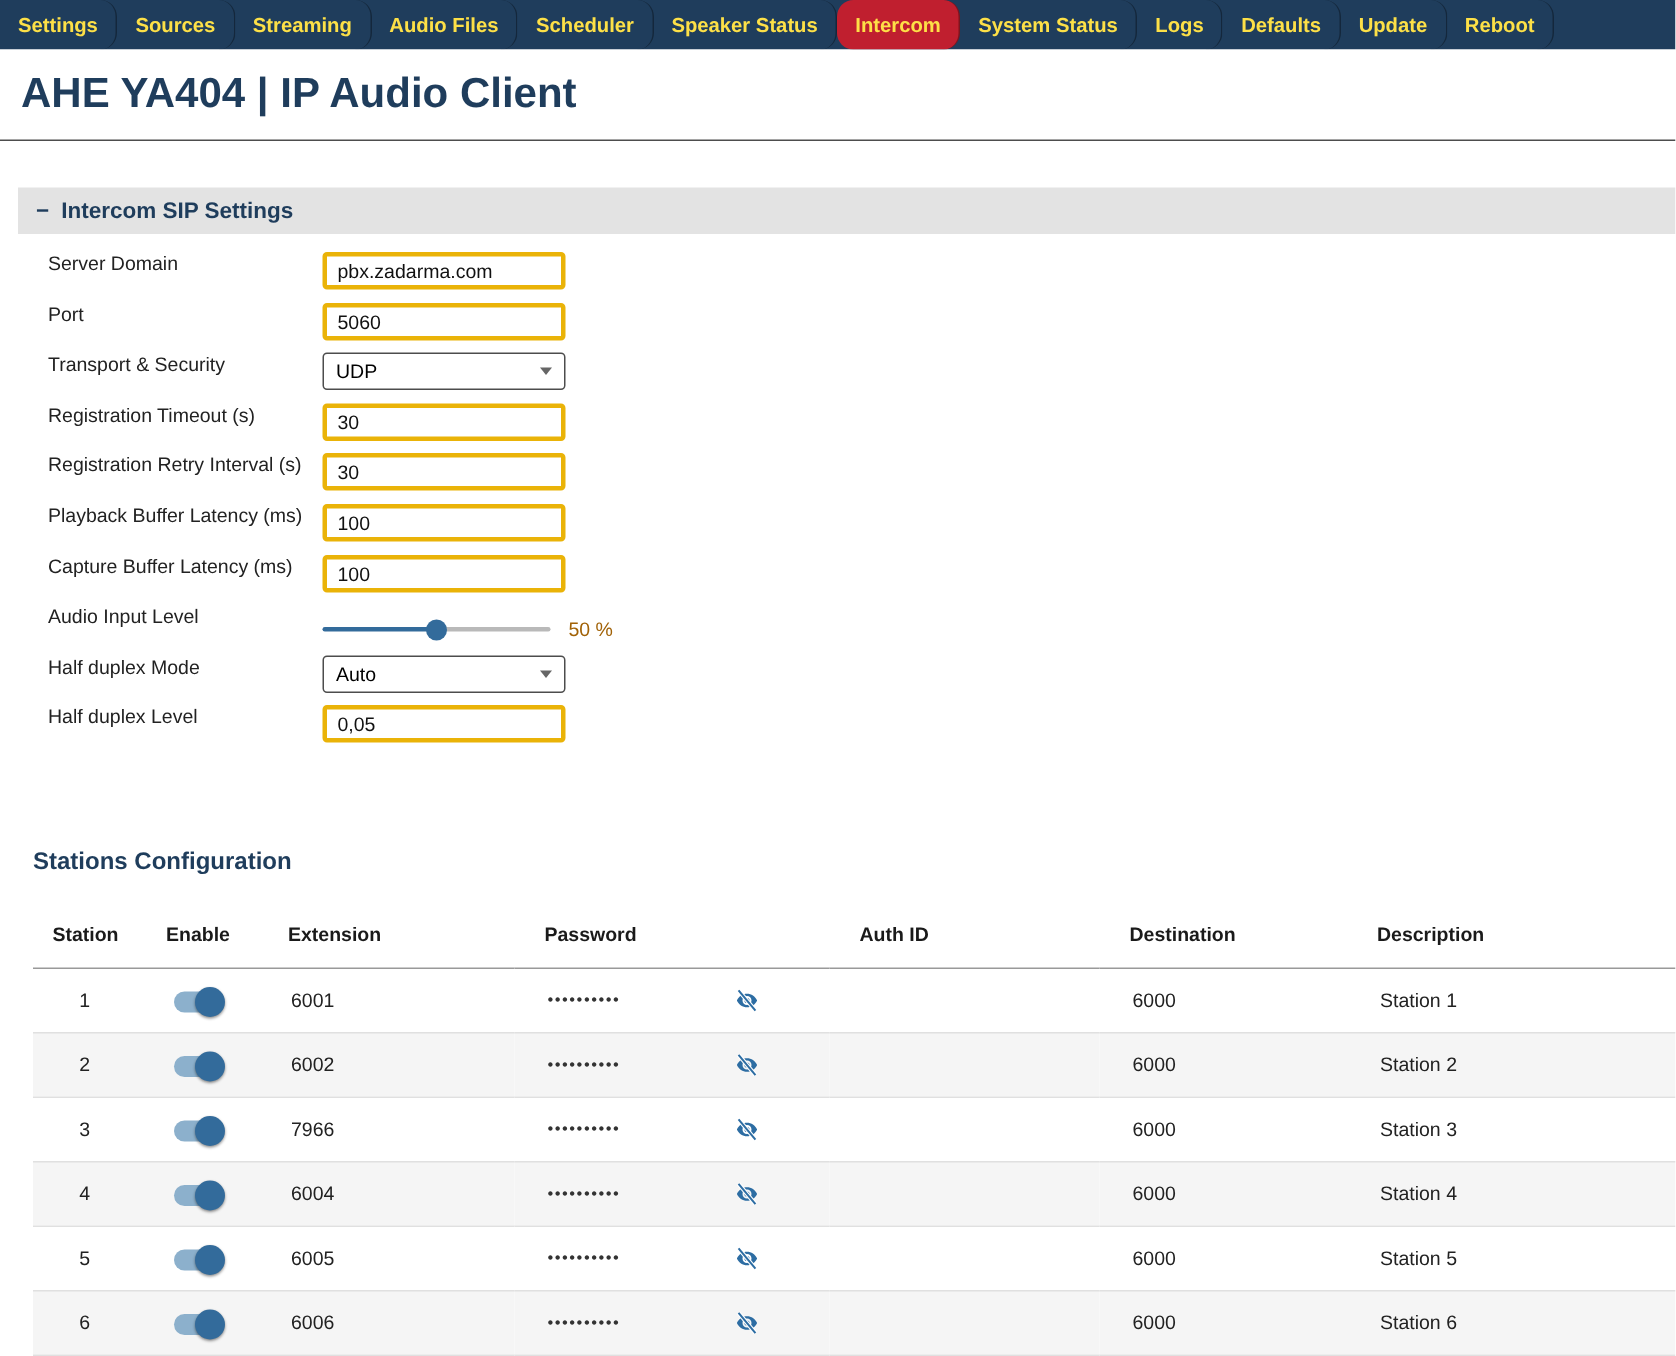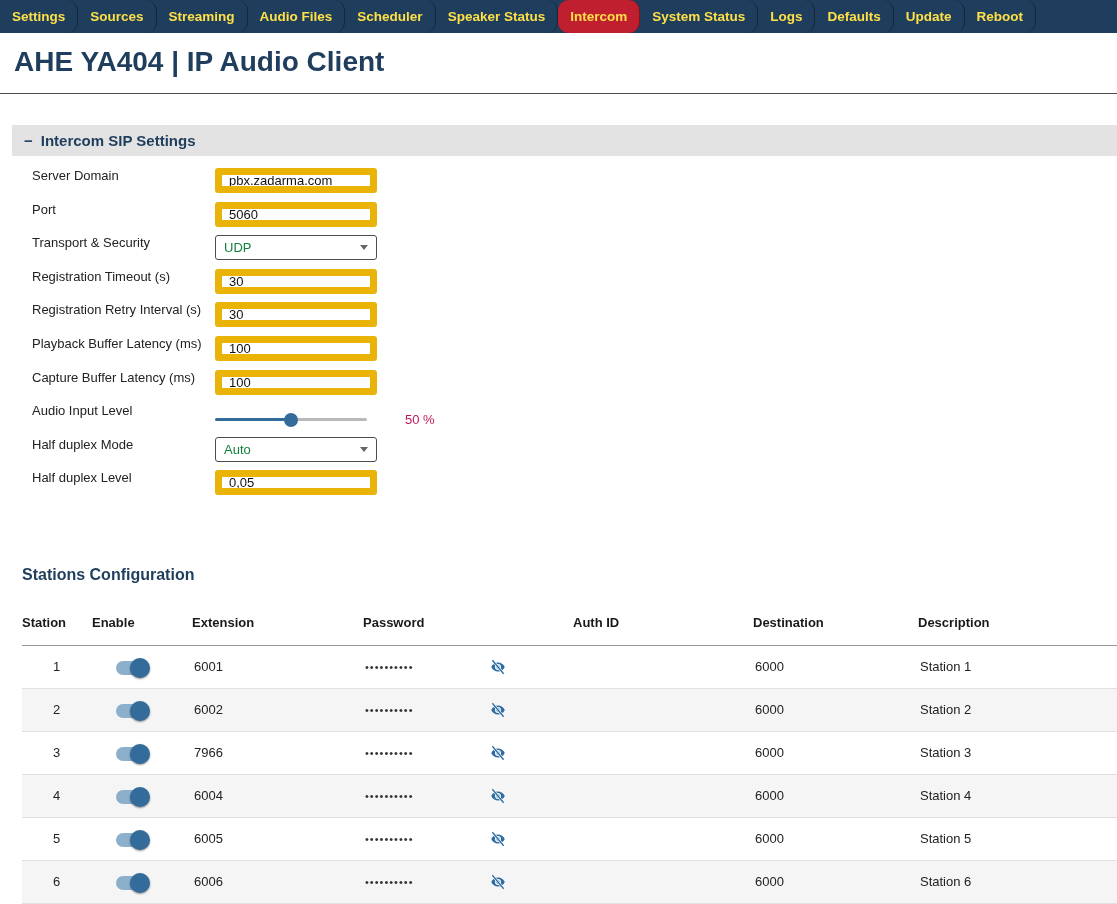--- a/index.html
+++ b/index.html
@@ -33,51 +33,51 @@
   .panel{margin:31px 0 0 12px;}
   .panel-header{
     background:#e3e3e3;padding:7px 12px;font-size:15px;font-weight:700;
     color:var(--title-navy);display:flex;align-items:center;gap:8px;
   }
   .collapse{cursor:pointer;font-weight:700;}
   .panel-body{background:#fff;padding:12px 10px 18px;}
   .form-row{display:flex;height:33.6px;}
   .f-label{width:193px;font-size:13px;color:#222;padding-left:10px;}
   .txt{
-    width:162px;height:25px;border:7px solid #eab308;border-radius:3px;
+    width:162px;height:25px;border:3px solid #eab308;border-radius:3px;
     padding:2px 7px;font-size:13px;font-family:inherit;color:#111;background:#fff;
   }
   .select{
     width:162px;height:25px;border:1px solid #4d4d4d;border-radius:3px;
     display:flex;align-items:center;justify-content:space-between;
-    padding:0 8px;font-size:13px;background:#fff;cursor:pointer;color:#15803d;
+    padding:0 8px;font-size:13px;background:#fff;cursor:pointer;color:#000000;
   }
   .caret{width:0;height:0;border-left:4px solid transparent;border-right:4px solid transparent;border-top:5px solid #666;}
   .slider-wrap{display:flex;align-items:center;}
   .range{
     -webkit-appearance:none;appearance:none;width:152px;height:3px;border-radius:2px;
     outline:none;margin:0;cursor:pointer;
   }
   .range::-webkit-slider-thumb{
     -webkit-appearance:none;width:14px;height:14px;border-radius:50%;
     background:var(--accent-blue);cursor:pointer;border:none;
   }
   .range::-moz-range-thumb{
     width:14px;height:14px;border-radius:50%;background:var(--accent-blue);border:none;cursor:pointer;
   }
-  .slider-value{margin-left:38px;font-size:13px;color:#be185d;}
+  .slider-value{margin-left:12px;font-size:13px;color:#a16207;}
   
   .stations{margin:44px 0 0 22px;}
   .stations-title{color:var(--title-navy);font-size:16px;font-weight:600;margin-top:36px;}
   table{border-collapse:collapse;width:1095px;table-layout:fixed;margin-top:19px;font-size:13px;}
   th{
     font-weight:700;color:#1a1a1a;font-size:13px;text-align:left;
     padding:12px 0 15px 20px;border-bottom:1px solid #999;
   }
-  th:nth-child(1),th:nth-child(2){text-align:left;padding-left:0;}
+  th:nth-child(1),th:nth-child(2){text-align:center;padding-left:0;}
   td{height:43px;border-bottom:1px solid #e0e0e0;padding-left:22px;color:#222;}
   td:nth-child(1),td:nth-child(2){text-align:center;padding-left:0;}
   tbody tr:nth-child(even) td{background:#f5f5f5;}
   
   .switch{display:inline-block;width:32px;height:14px;border-radius:7px;background:var(--track-blue);position:relative;cursor:pointer;vertical-align:middle;}
   .switch .thumb{
     position:absolute;top:-3px;width:20px;height:20px;border-radius:50%;
     background:var(--accent-blue);box-shadow:0 1px 2px rgba(0,0,0,.45);
   }
   .switch.on .thumb{right:-2px;}

